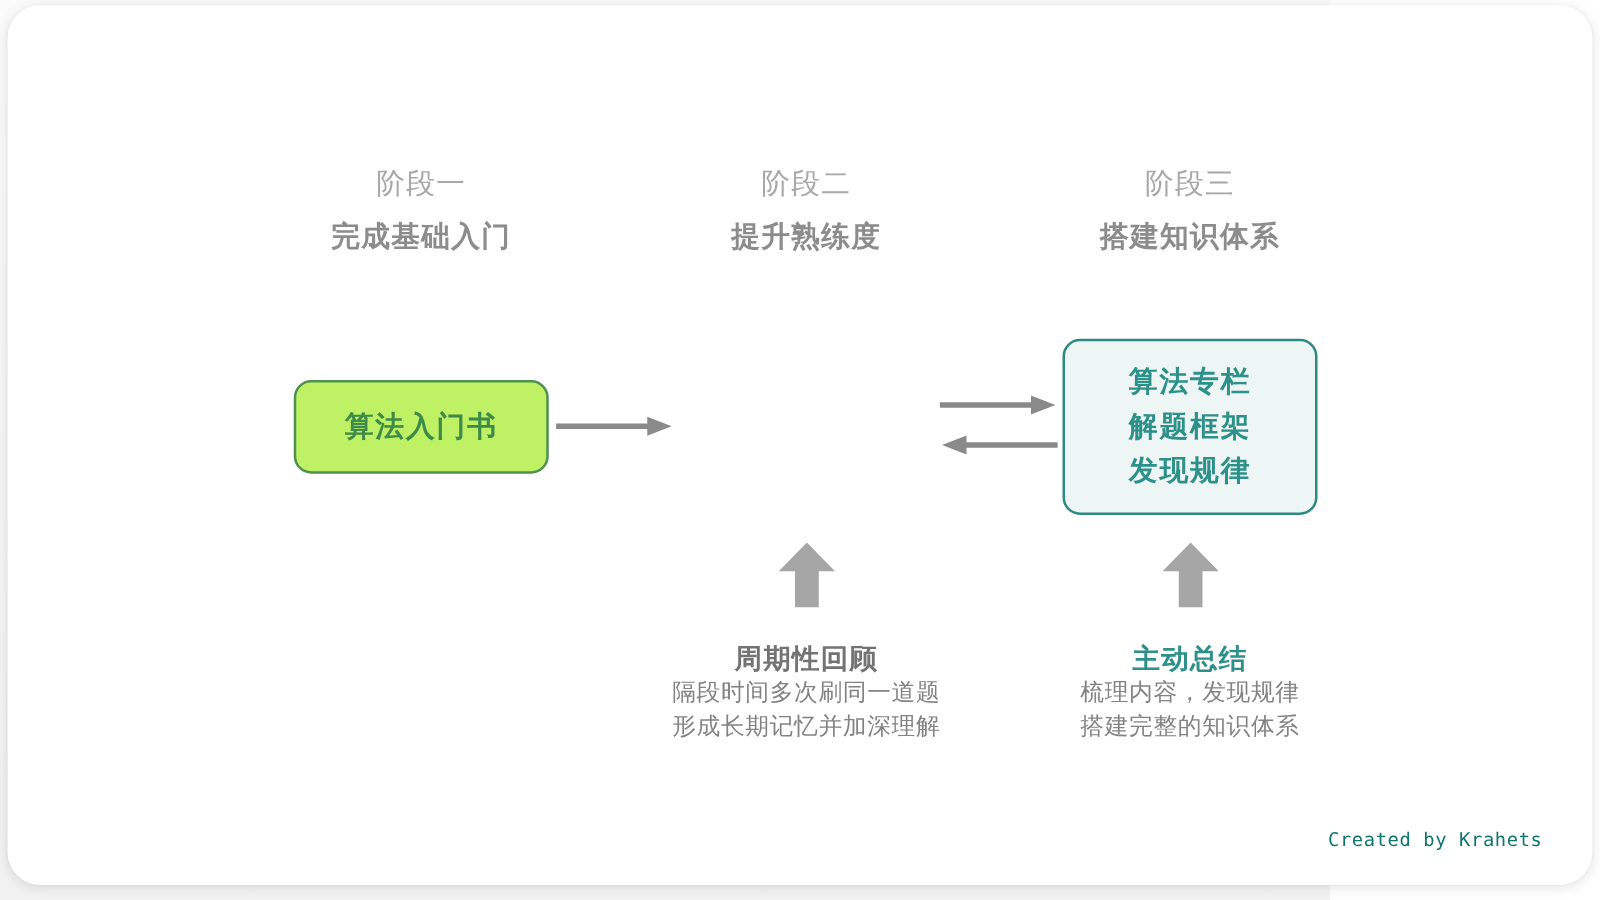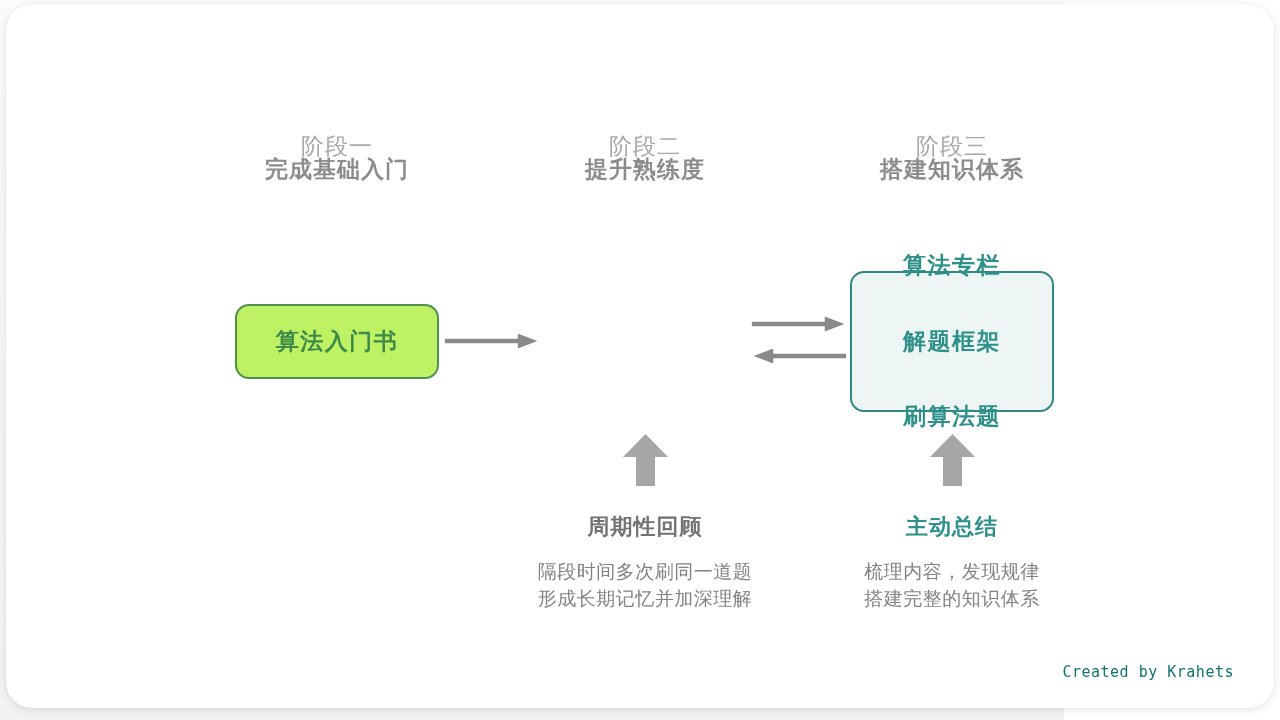--- a/index.html
+++ b/index.html
@@ -37,20 +37,21 @@
     width: 260px;
   }
   .stage .stage-num {
     font-size: 23px;
     color: #a8a8a8;
     font-weight: 400;
     line-height: 1;
     letter-spacing: 1px;
   }
   .stage .stage-title {
+    margin-top: 20px;
     font-size: 23px;
     color: #8c8c8c;
     font-weight: bold;
     line-height: 1;
     letter-spacing: 1px;
   }
   #stage-1 { left: 201px; top: 131px; }
   #stage-2 { left: 509px; top: 131px; }
   #stage-3 { left: 816px; top: 131px; }
 
@@ -61,21 +62,20 @@
     border-radius: 14px;
     border-width: 2.5px;
     border-style: solid;
     display: flex;
     flex-direction: column;
     align-items: center;
     justify-content: center;
     font-weight: bold;
     font-size: 23px;
     letter-spacing: 1.5px;
-    gap: 40px;
   }
   #box-intro {
     left: 229px; top: 300px;
     width: 204px; height: 75px;
     background: #bef264;
     border-color: #50914f;
     color: #3e8a48;
   }
   #box-practice {
     left: 537px; top: 300px;
@@ -109,21 +109,21 @@
     text-align: center;
     width: 300px;
   }
   .annot .annot-title {
     font-size: 22px;
     font-weight: bold;
     line-height: 1;
     letter-spacing: 1px;
   }
   .annot .annot-desc {
-    margin-top: 21px;
+    margin-top: 4px;
     font-size: 19px;
     color: #838383;
     line-height: 1.42;
     font-weight: 400;
     letter-spacing: 0.5px;
   }
   #annot-review { left: 489px; top: 512px; }
   #annot-review .annot-title { color: #737373; }
   #annot-summary { left: 796px; top: 512px; }
   #annot-summary .annot-title { color: #2e9189; }
@@ -162,21 +162,21 @@
     </div>
 
     <div class="nodebox" id="box-intro">
       <span class="line">算法入门书</span>
     </div>
 
 
     <div class="nodebox" id="box-knowledge">
       <span class="line">算法专栏</span>
       <span class="line">解题框架</span>
-      <span class="line">刷算法题</span>
+      <span class="line">发现规律</span>
     </div>
 
     <svg class="harrow" style="left:433px; top:329px;" width="106" height="18" viewBox="0 0 106 18">
       <line x1="0" y1="9" x2="88" y2="9" stroke="#8a8a8a" stroke-width="5"></line>
       <polygon points="104,9 82,0.5 82,17.5" fill="#8a8a8a"></polygon>
     </svg>
 
     <svg class="harrow" style="left:740px; top:312px;" width="106" height="18" viewBox="0 0 106 18">
       <line x1="0" y1="9" x2="88" y2="9" stroke="#8a8a8a" stroke-width="5"></line>
       <polygon points="104,9 82,0.5 82,17.5" fill="#8a8a8a"></polygon>

